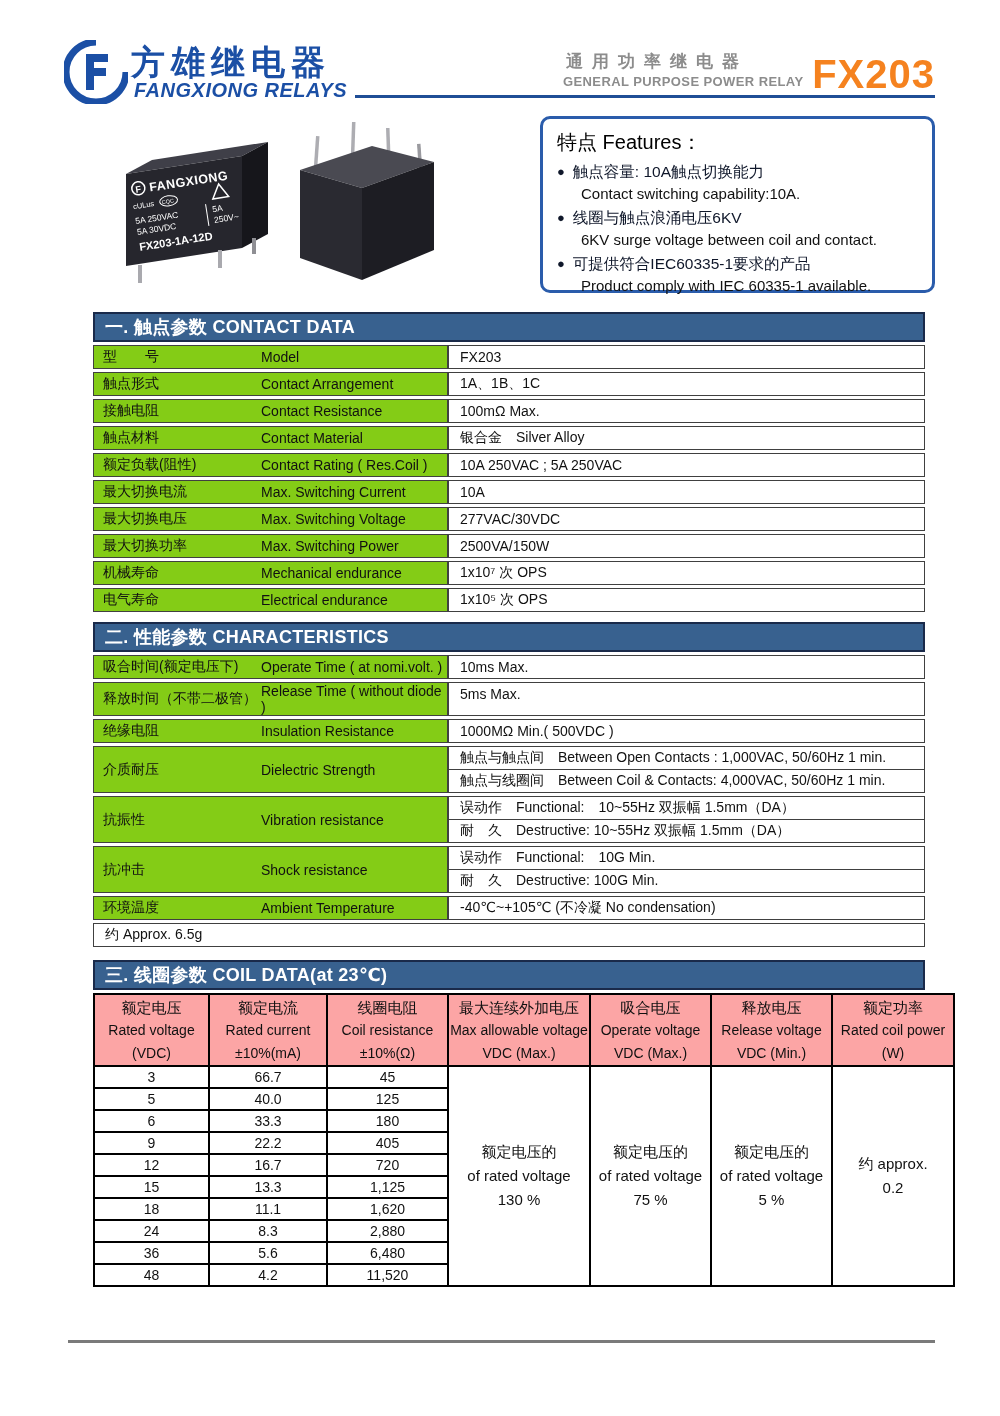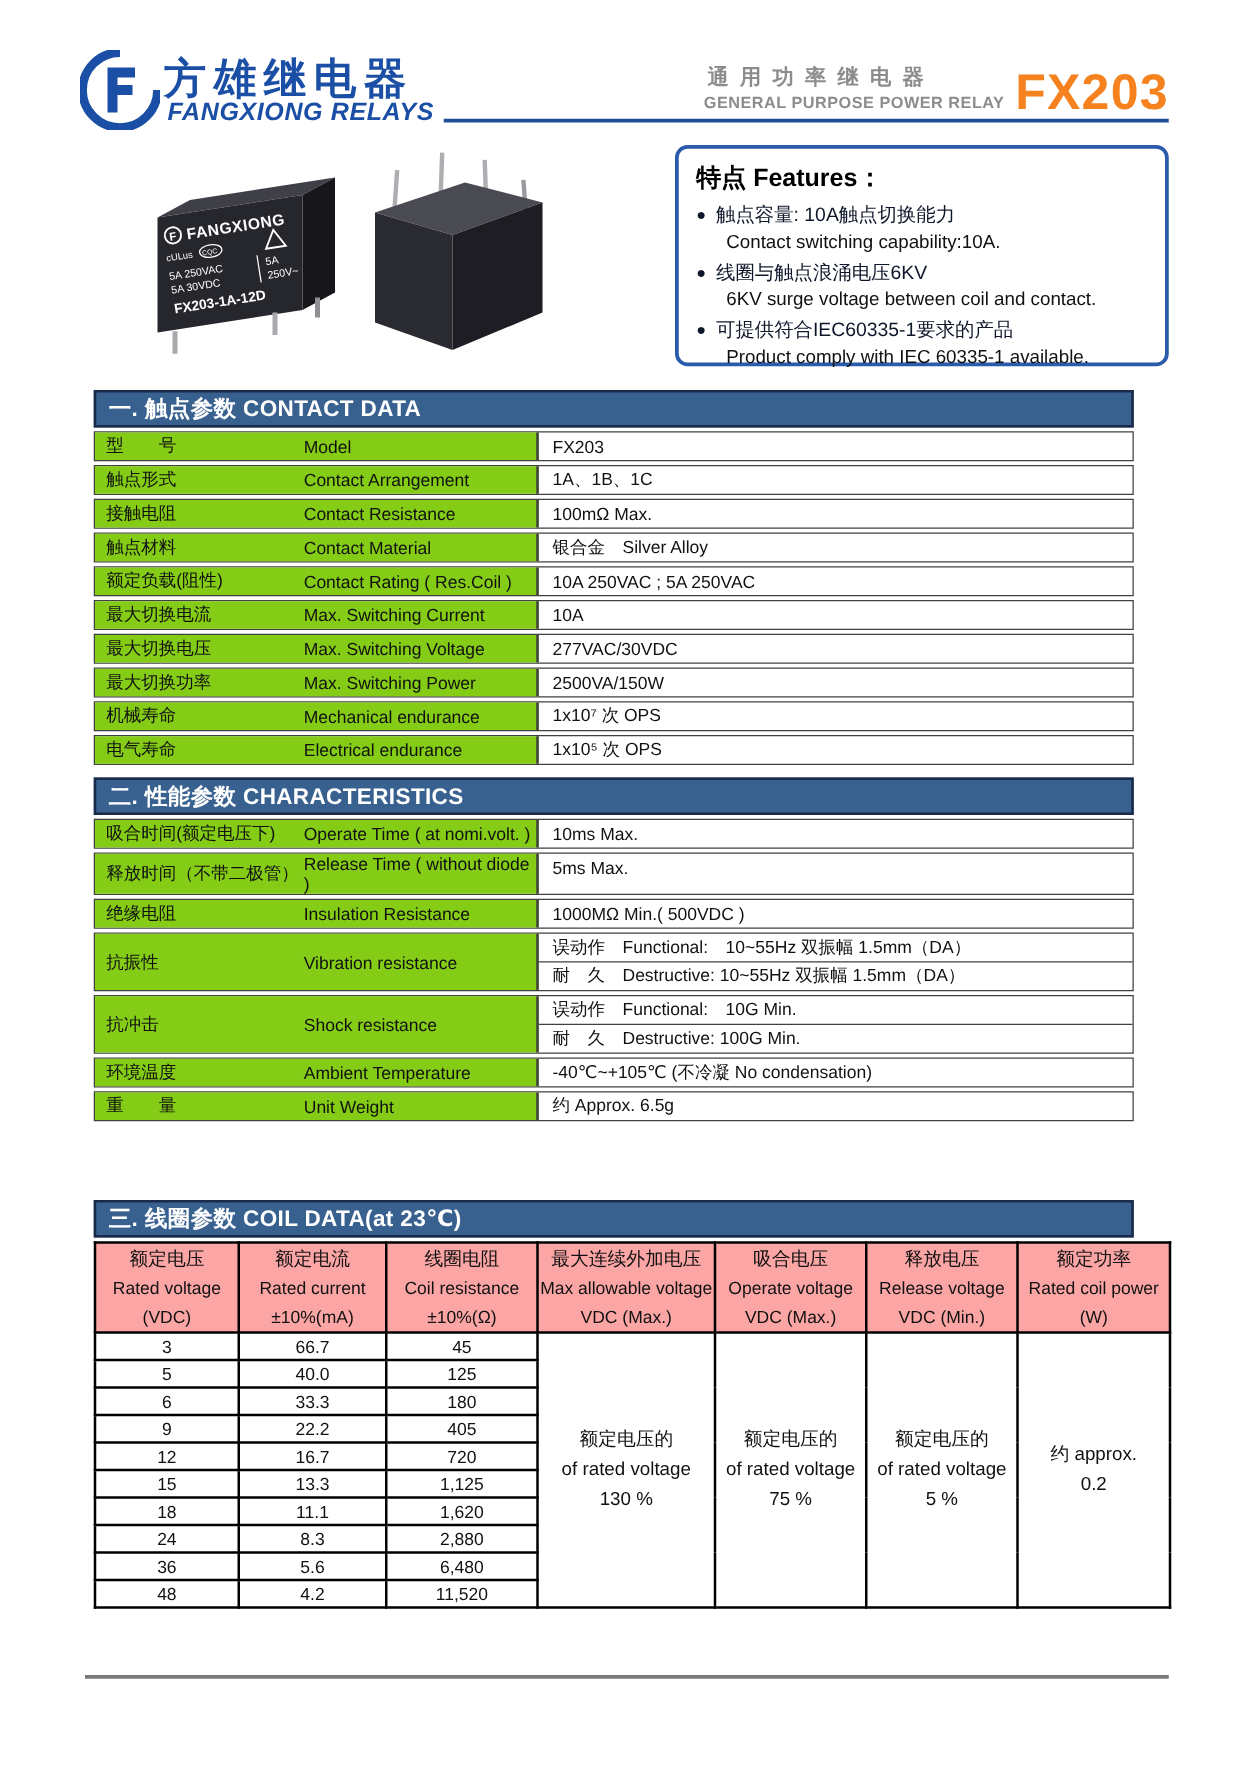--- a/index.html
+++ b/index.html
@@ -19,32 +19,32 @@
   .cat-en { position:absolute; left:563px; top:74px; font-size:13px; font-weight:bold;
             color:#8C8C8C; letter-spacing:0.4px; }
   .model-badge { position:absolute; right:65px; top:52px; width:200px; text-align:right;
             font-size:40px; font-weight:bold; color:#F5821F; letter-spacing:1px; }
   .hdr-rule { position:absolute; left:355px; top:95px; width:580px; height:3px; background:#1F4E96; }
 
   
   .features { position:absolute; left:540px; top:116px; width:395px; height:177px;
               border:3px solid #2A5CAB; border-radius:10px; box-sizing:border-box;
               padding:10px 12px 0 14px; background:#fff; }
-  .features-title { font-size:20px; font-weight:bold; color:#000; margin-bottom:4px; }
+  .features-title { font-size:20px; font-weight:normal; color:#000; margin-bottom:4px; }
   .feat-item { margin-top:6px; }
   .feat-cnline { font-size:15.5px; color:#0f172a; }
   .feat-cnline .bullet { font-size:13px; margin-right:8px; position:relative; top:-1px; }
   .feat-en { font-size:15px; color:#111; margin-left:24px; margin-top:2px; }
 
   
   .photo-front { position:absolute; left:112px; top:128px; }
   .photo-back  { position:absolute; left:286px; top:108px; }
 
   
-  .sec { position:absolute; left:75px; width:832px;border-radius:16px; }
+  .sec { position:absolute; left:93px; width:832px;border-radius:16px; }
   .sec-bar { height:26px; background:#38618F; border:2px solid #1A2A4A; color:#fff;
              font-weight:bold; font-size:18px; line-height:26px; padding-left:10px;
              letter-spacing:0.3px; }
   .rows { margin-top:1px; }
   .t-row { display:flex; border:1px solid #404040; margin-top:3px; background:#fff; }
   .t-lbl { width:355px; flex-shrink:0; background:#84cc16; display:flex; align-items:center;
            border-right:2px solid #404040; box-sizing:border-box; }
   .t-cn { width:158px; padding-left:9px; font-size:14px; flex-shrink:0; }
   .t-en { flex:1; font-size:14px; }
   .ct .t-val { flex:1; padding-left:11px; font-size:14px; display:flex; align-items:center; }
@@ -235,20 +235,30 @@
           <div class="t-lbl">
             <div class="t-cn">绝缘电阻</div>
             <div class="t-en">Insulation Resistance</div>
           </div>
           <div class="t-vals">
             <div class="t-val">1000MΩ Min.( 500VDC )</div>
           </div>
         </div>
         <div class="t-row">
           <div class="t-lbl">
+            <div class="t-cn">介质耐压</div>
+            <div class="t-en">Dielectric Strength</div>
+          </div>
+          <div class="t-vals">
+            <div class="t-val">触点与触点间　Between Open Contacts : 1,000VAC, 50/60Hz 1 min.</div>
+            <div class="t-val">触点与线圈间　Between Coil &amp; Contacts:  4,000VAC, 50/60Hz 1 min.</div>
+          </div>
+        </div>
+        <div class="t-row">
+          <div class="t-lbl">
             <div class="t-cn">抗振性</div>
             <div class="t-en">Vibration resistance</div>
           </div>
           <div class="t-vals">
             <div class="t-val">误动作　Functional:　10~55Hz 双振幅 1.5mm（DA）</div>
             <div class="t-val">耐　久　Destructive: 10~55Hz 双振幅 1.5mm（DA）</div>
           </div>
         </div>
         <div class="t-row">
           <div class="t-lbl">
@@ -263,24 +273,20 @@
         <div class="t-row">
           <div class="t-lbl">
             <div class="t-cn">环境温度</div>
             <div class="t-en">Ambient Temperature</div>
           </div>
           <div class="t-vals">
             <div class="t-val">-40℃~+105℃ (不冷凝  No condensation)</div>
           </div>
         </div>
         <div class="t-row">
-          <div class="t-lbl">
-            <div class="t-cn">重　　量</div>
-            <div class="t-en">Unit Weight</div>
-          </div>
           <div class="t-vals">
             <div class="t-val">约 Approx. 6.5g</div>
           </div>
         </div>
       </div>
   </div>
 
   <div class="sec" style="top:960px">
     <div class="sec-bar">三. 线圈参数 COIL DATA(at 23℃)</div>
     <table class="coil-table">

